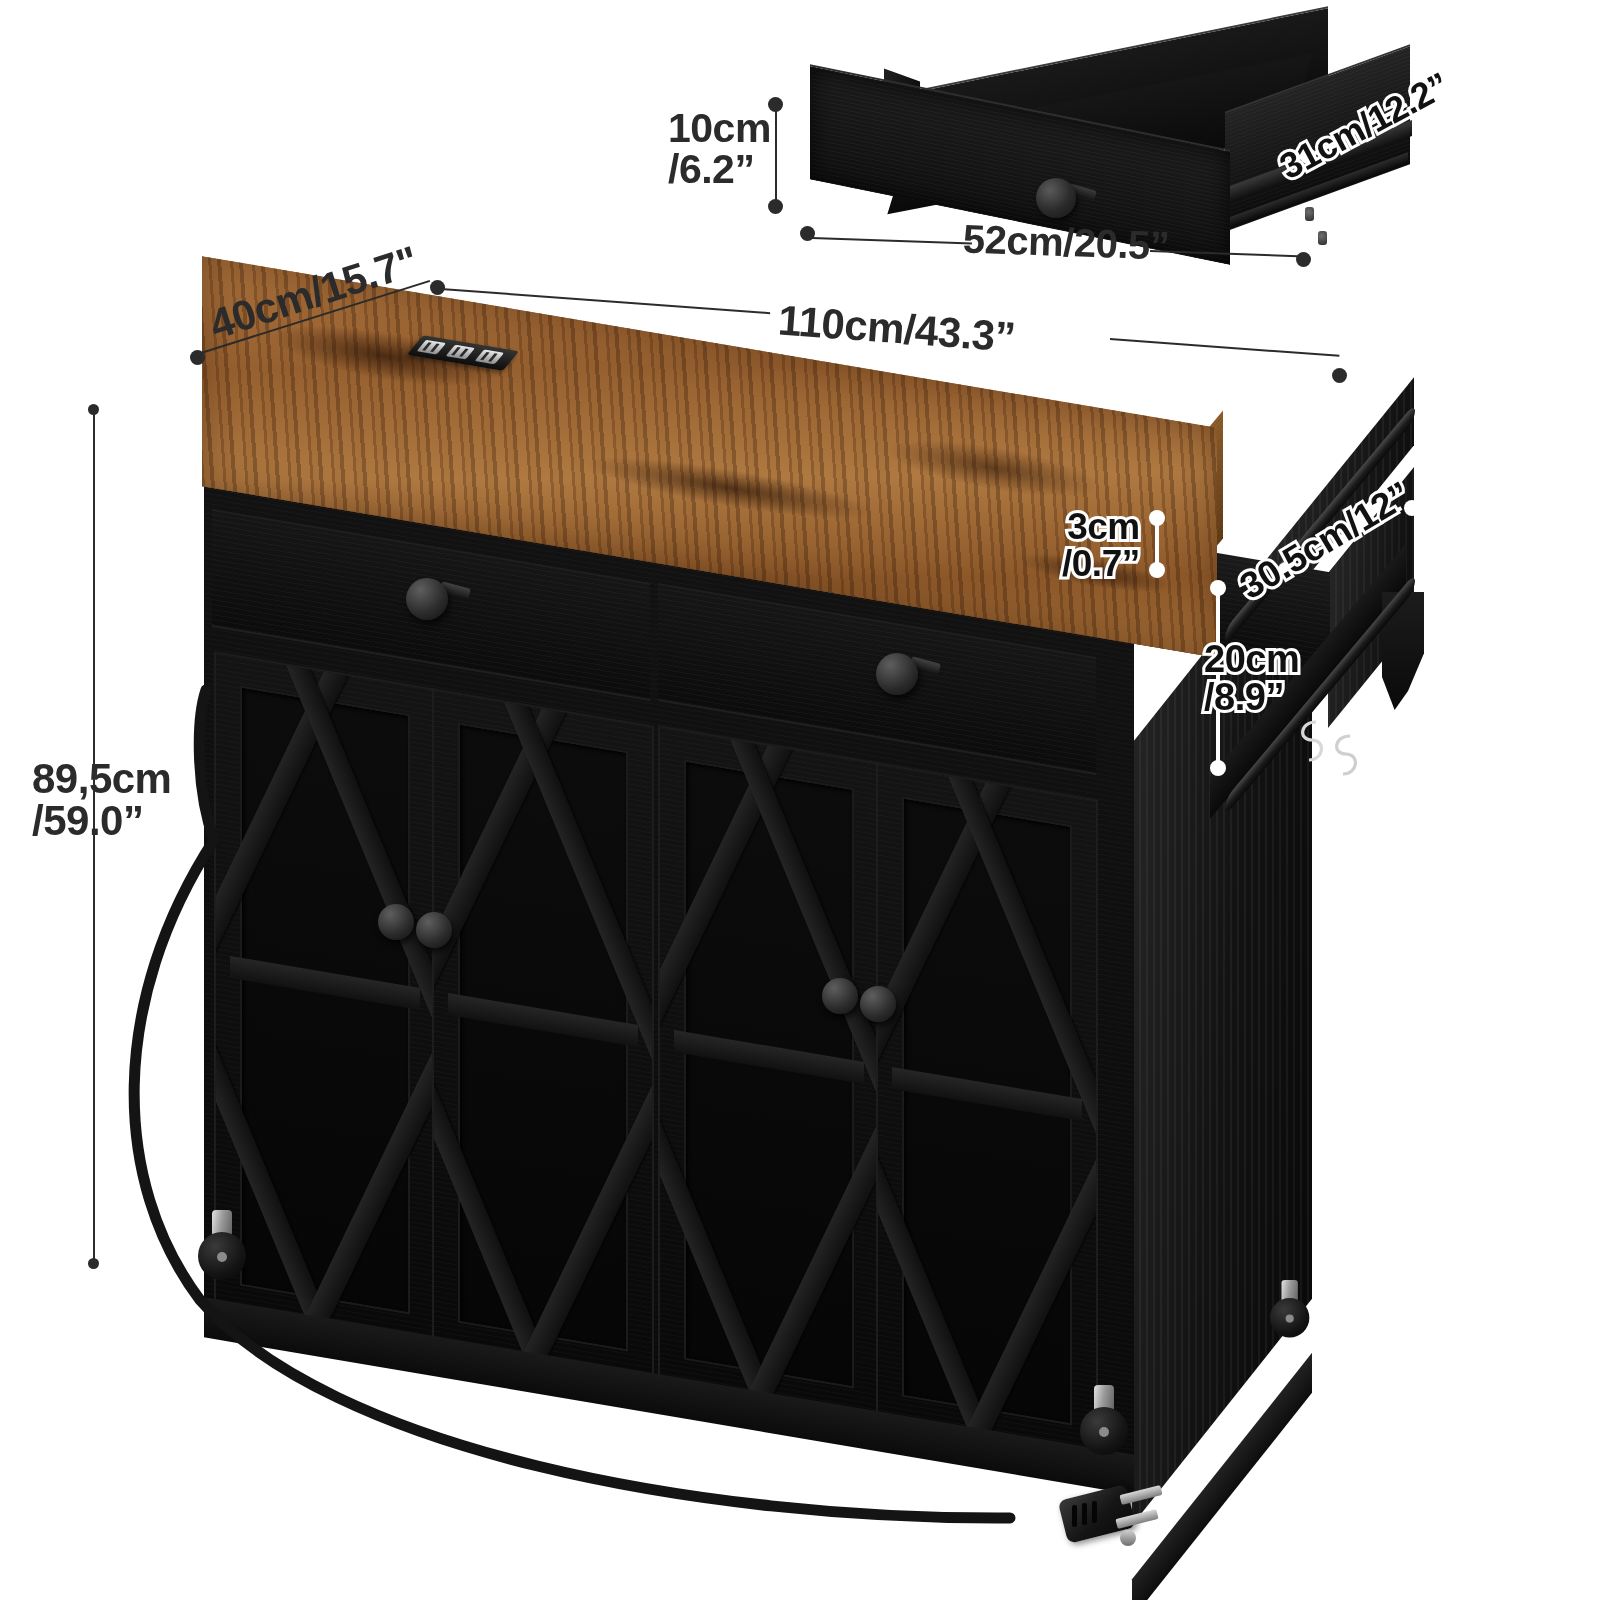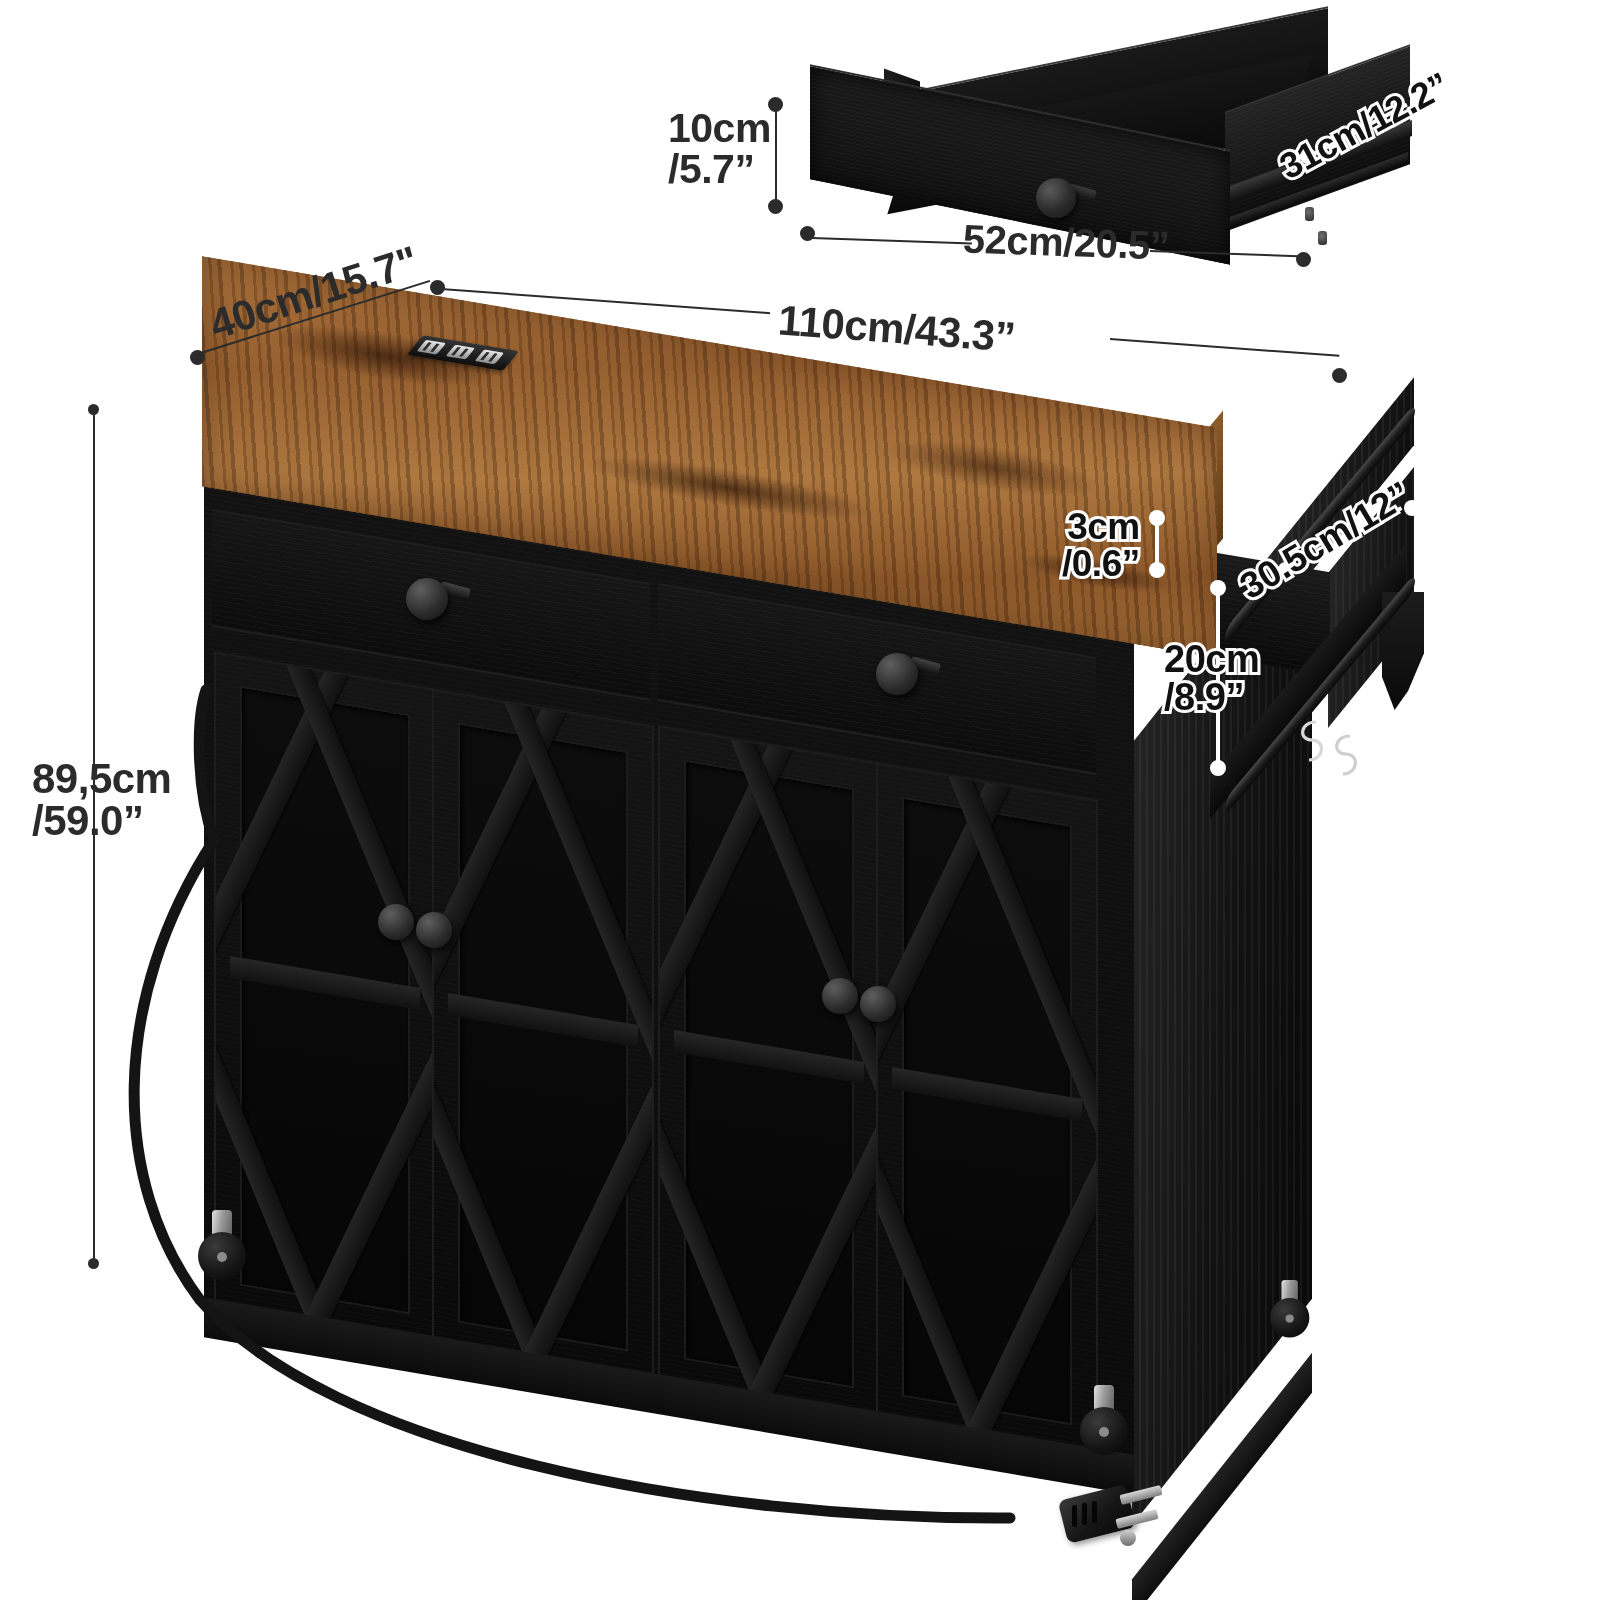--- a/index.html
+++ b/index.html
@@ -359,21 +359,21 @@
     <div class="dw-knob-stem"></div>
     <div class="dw-knob"></div>
   </div>
 
   <div>
     <div class="cap" style="left:768px; top:97px;"></div>
     <div class="rule v" style="left:775px; top:104px; height:102px;"></div>
     <div class="cap" style="left:768px; top:199px;"></div>
     <div class="dim two-line" style="left:668px; top:108px; font-size:41px; text-align:left;">
       <span>10cm</span>
-      <span class="l2">/5.7”</span>
+      <span class="l2">/6.2”</span>
     </div>
   </div>
 
   <div>
     <div class="cap" style="left:800px; top:226px;"></div>
     <div class="rule h" style="left:812px; top:237px; width:160px; transform:rotate(2.0deg); transform-origin:left center;"></div>
     <div class="rule h" style="left:1150px; top:250px; width:155px; transform:rotate(2.0deg); transform-origin:left center;"></div>
     <div class="cap" style="left:1296px; top:252px;"></div>
     <div class="dim" style="left:963px; top:222px; font-size:40px; transform:rotate(2.0deg);">52cm/20.5”</div>
   </div>
@@ -527,34 +527,34 @@
       <span class="l2">/59.0”</span>
     </div>
   </div>
 
   <div>
     <div class="rule white" style="left:1155px; top:520px; height:50px; width:4px;"></div>
     <div class="capw sm" style="left:1149px; top:510px;"></div>
     <div class="capw sm" style="left:1149px; top:562px;"></div>
     <div class="dim outline two-line" style="left:1062px; top:508px; font-size:37px; text-align:right;">
       <span>3cm</span>
-      <span class="l2">/0.6”</span>
+      <span class="l2">/0.7”</span>
     </div>
   </div>
 
   <div>
     <div class="rule white" style="left:1286px; top:570px; width:132px; transform:rotate(-29deg); transform-origin:left center;"></div>
     <div class="capw sm" style="left:1278px; top:562px;"></div>
     <div class="capw sm" style="left:1404px; top:500px;"></div>
     <div class="dim outline" style="left:1230px; top:522px; font-size:37px; transform:rotate(-31deg);">30.5cm/12”</div>
   </div>
 
   <div>
     <div class="rule white" style="left:1216px; top:590px; height:178px; width:4px;"></div>
     <div class="capw sm" style="left:1210px; top:580px;"></div>
     <div class="capw sm" style="left:1210px; top:760px;"></div>
-    <div class="dim outline two-line" style="left:1164px; top:640px; font-size:38px;">
+    <div class="dim outline two-line" style="left:1204px; top:640px; font-size:38px;">
       <span>20cm</span>
       <span class="l2">/8.9”</span>
     </div>
   </div>
 
 </div>
 
 </body></html>

